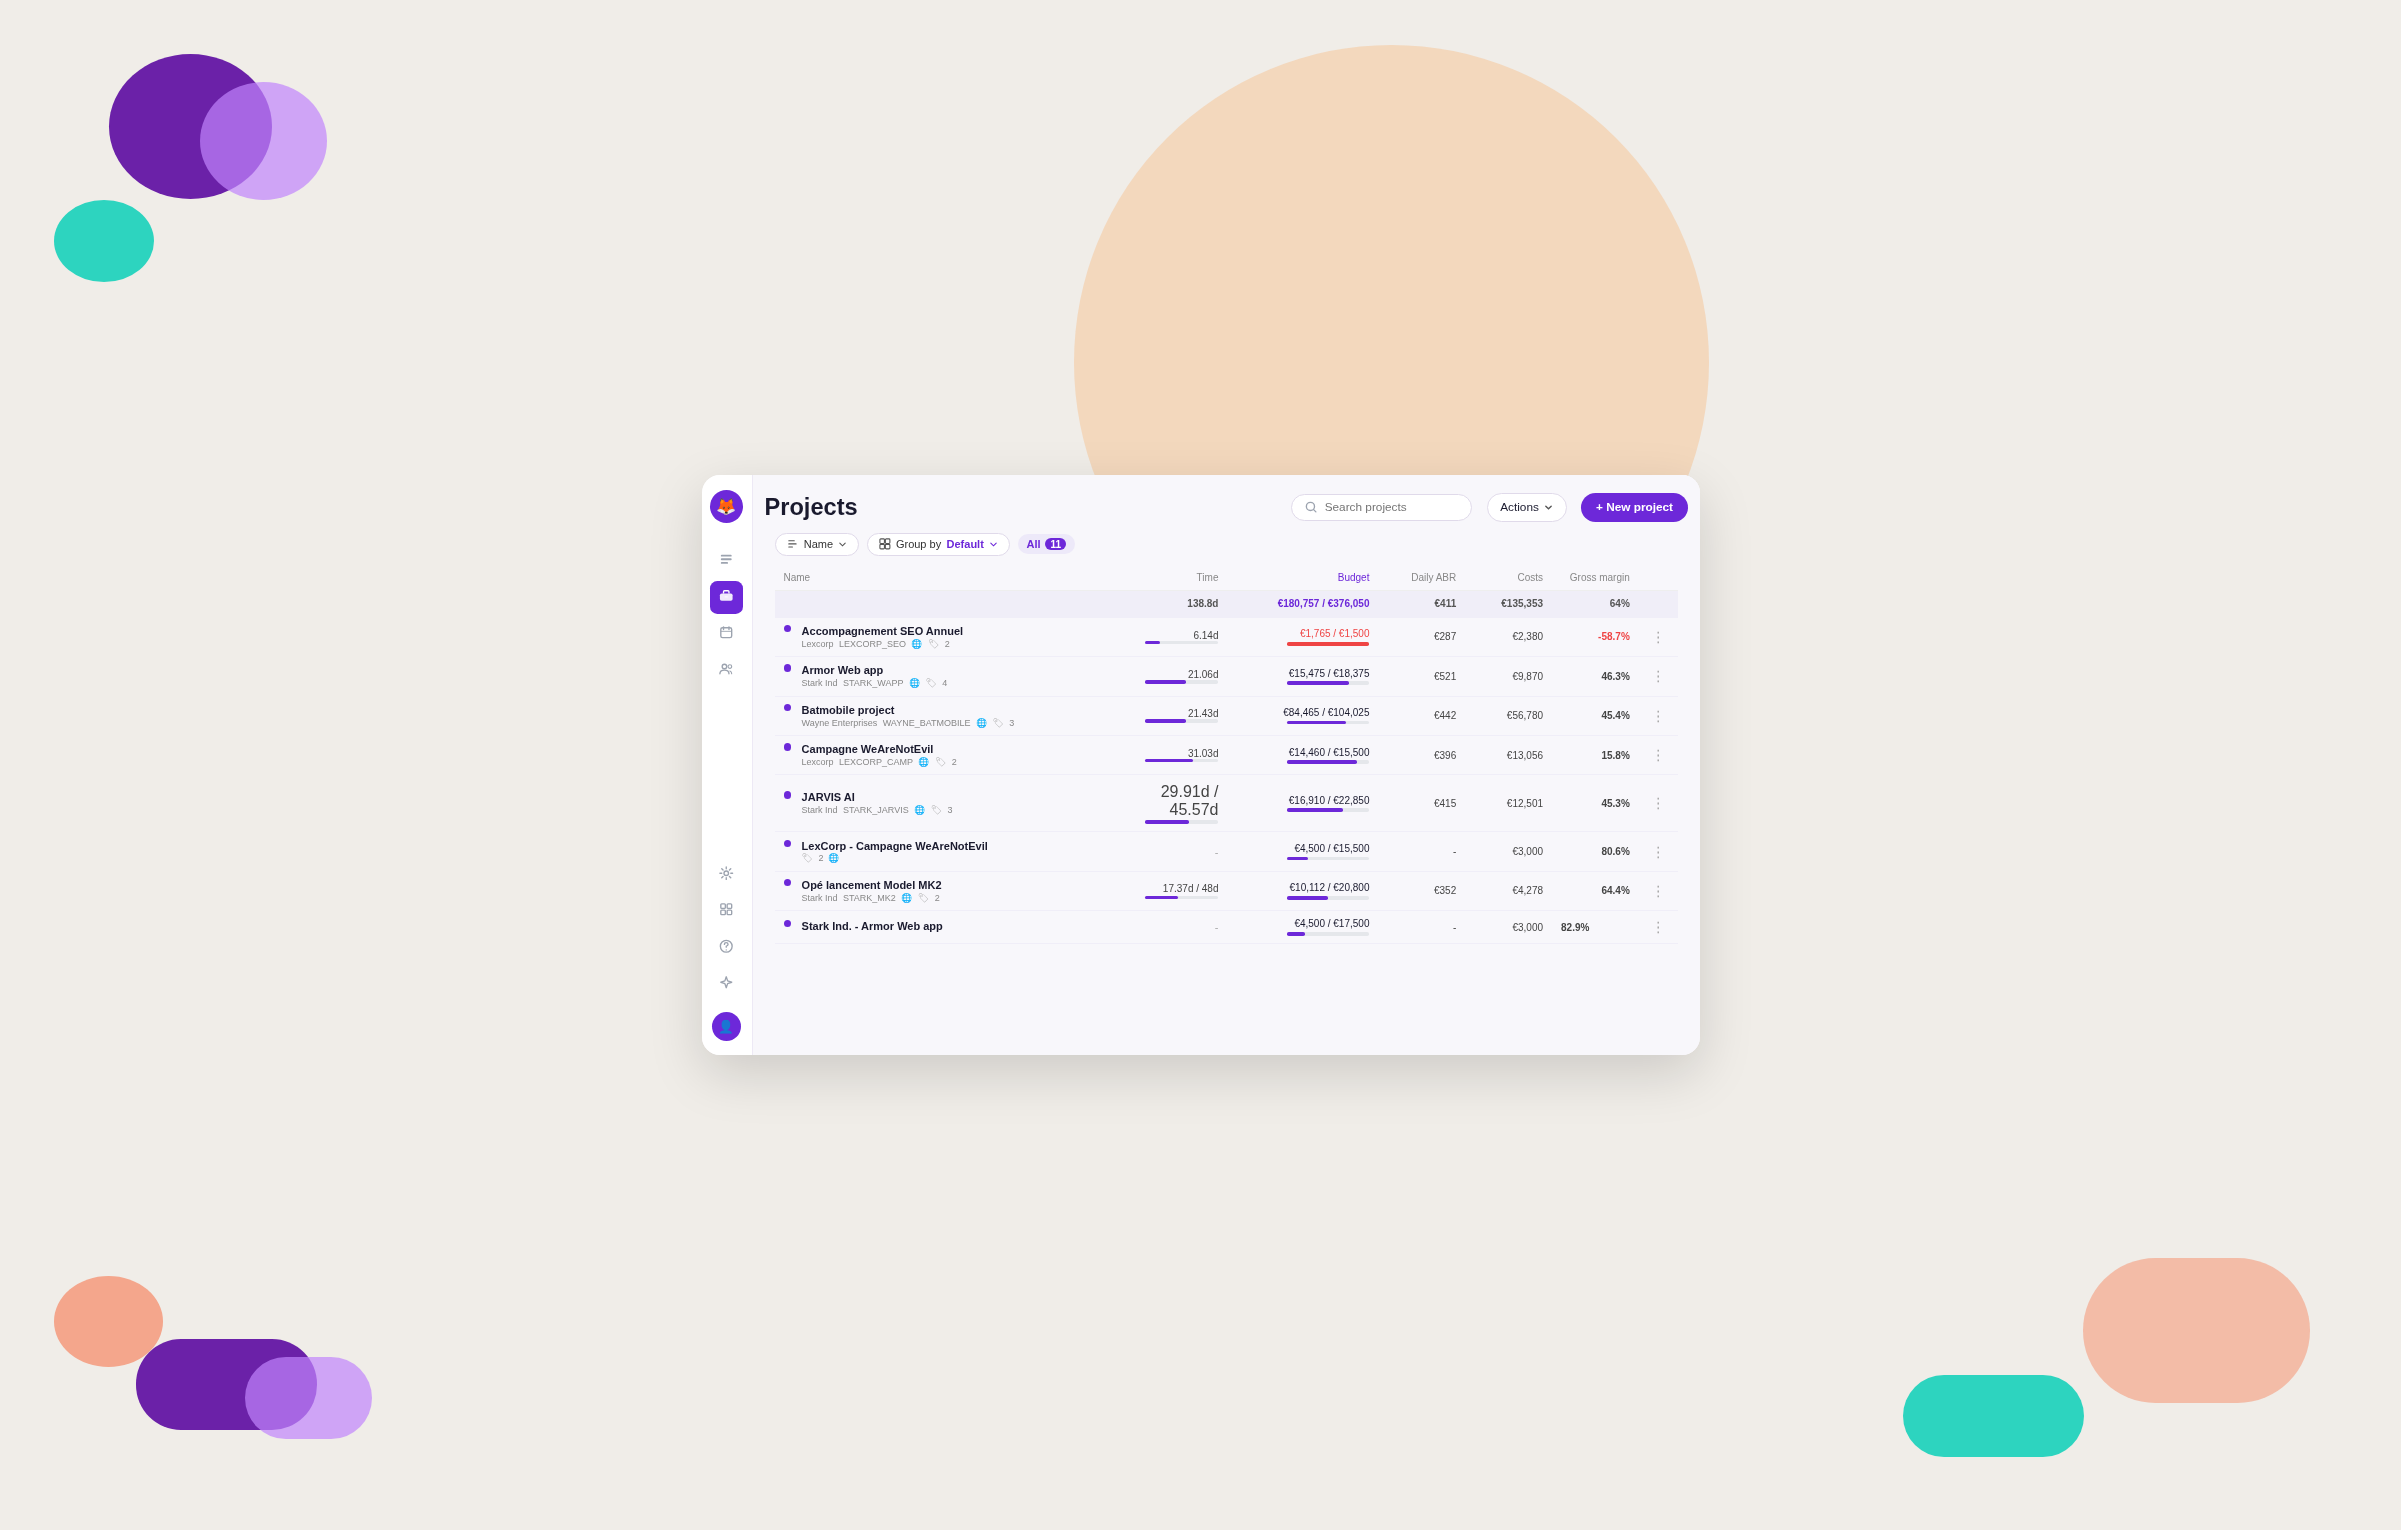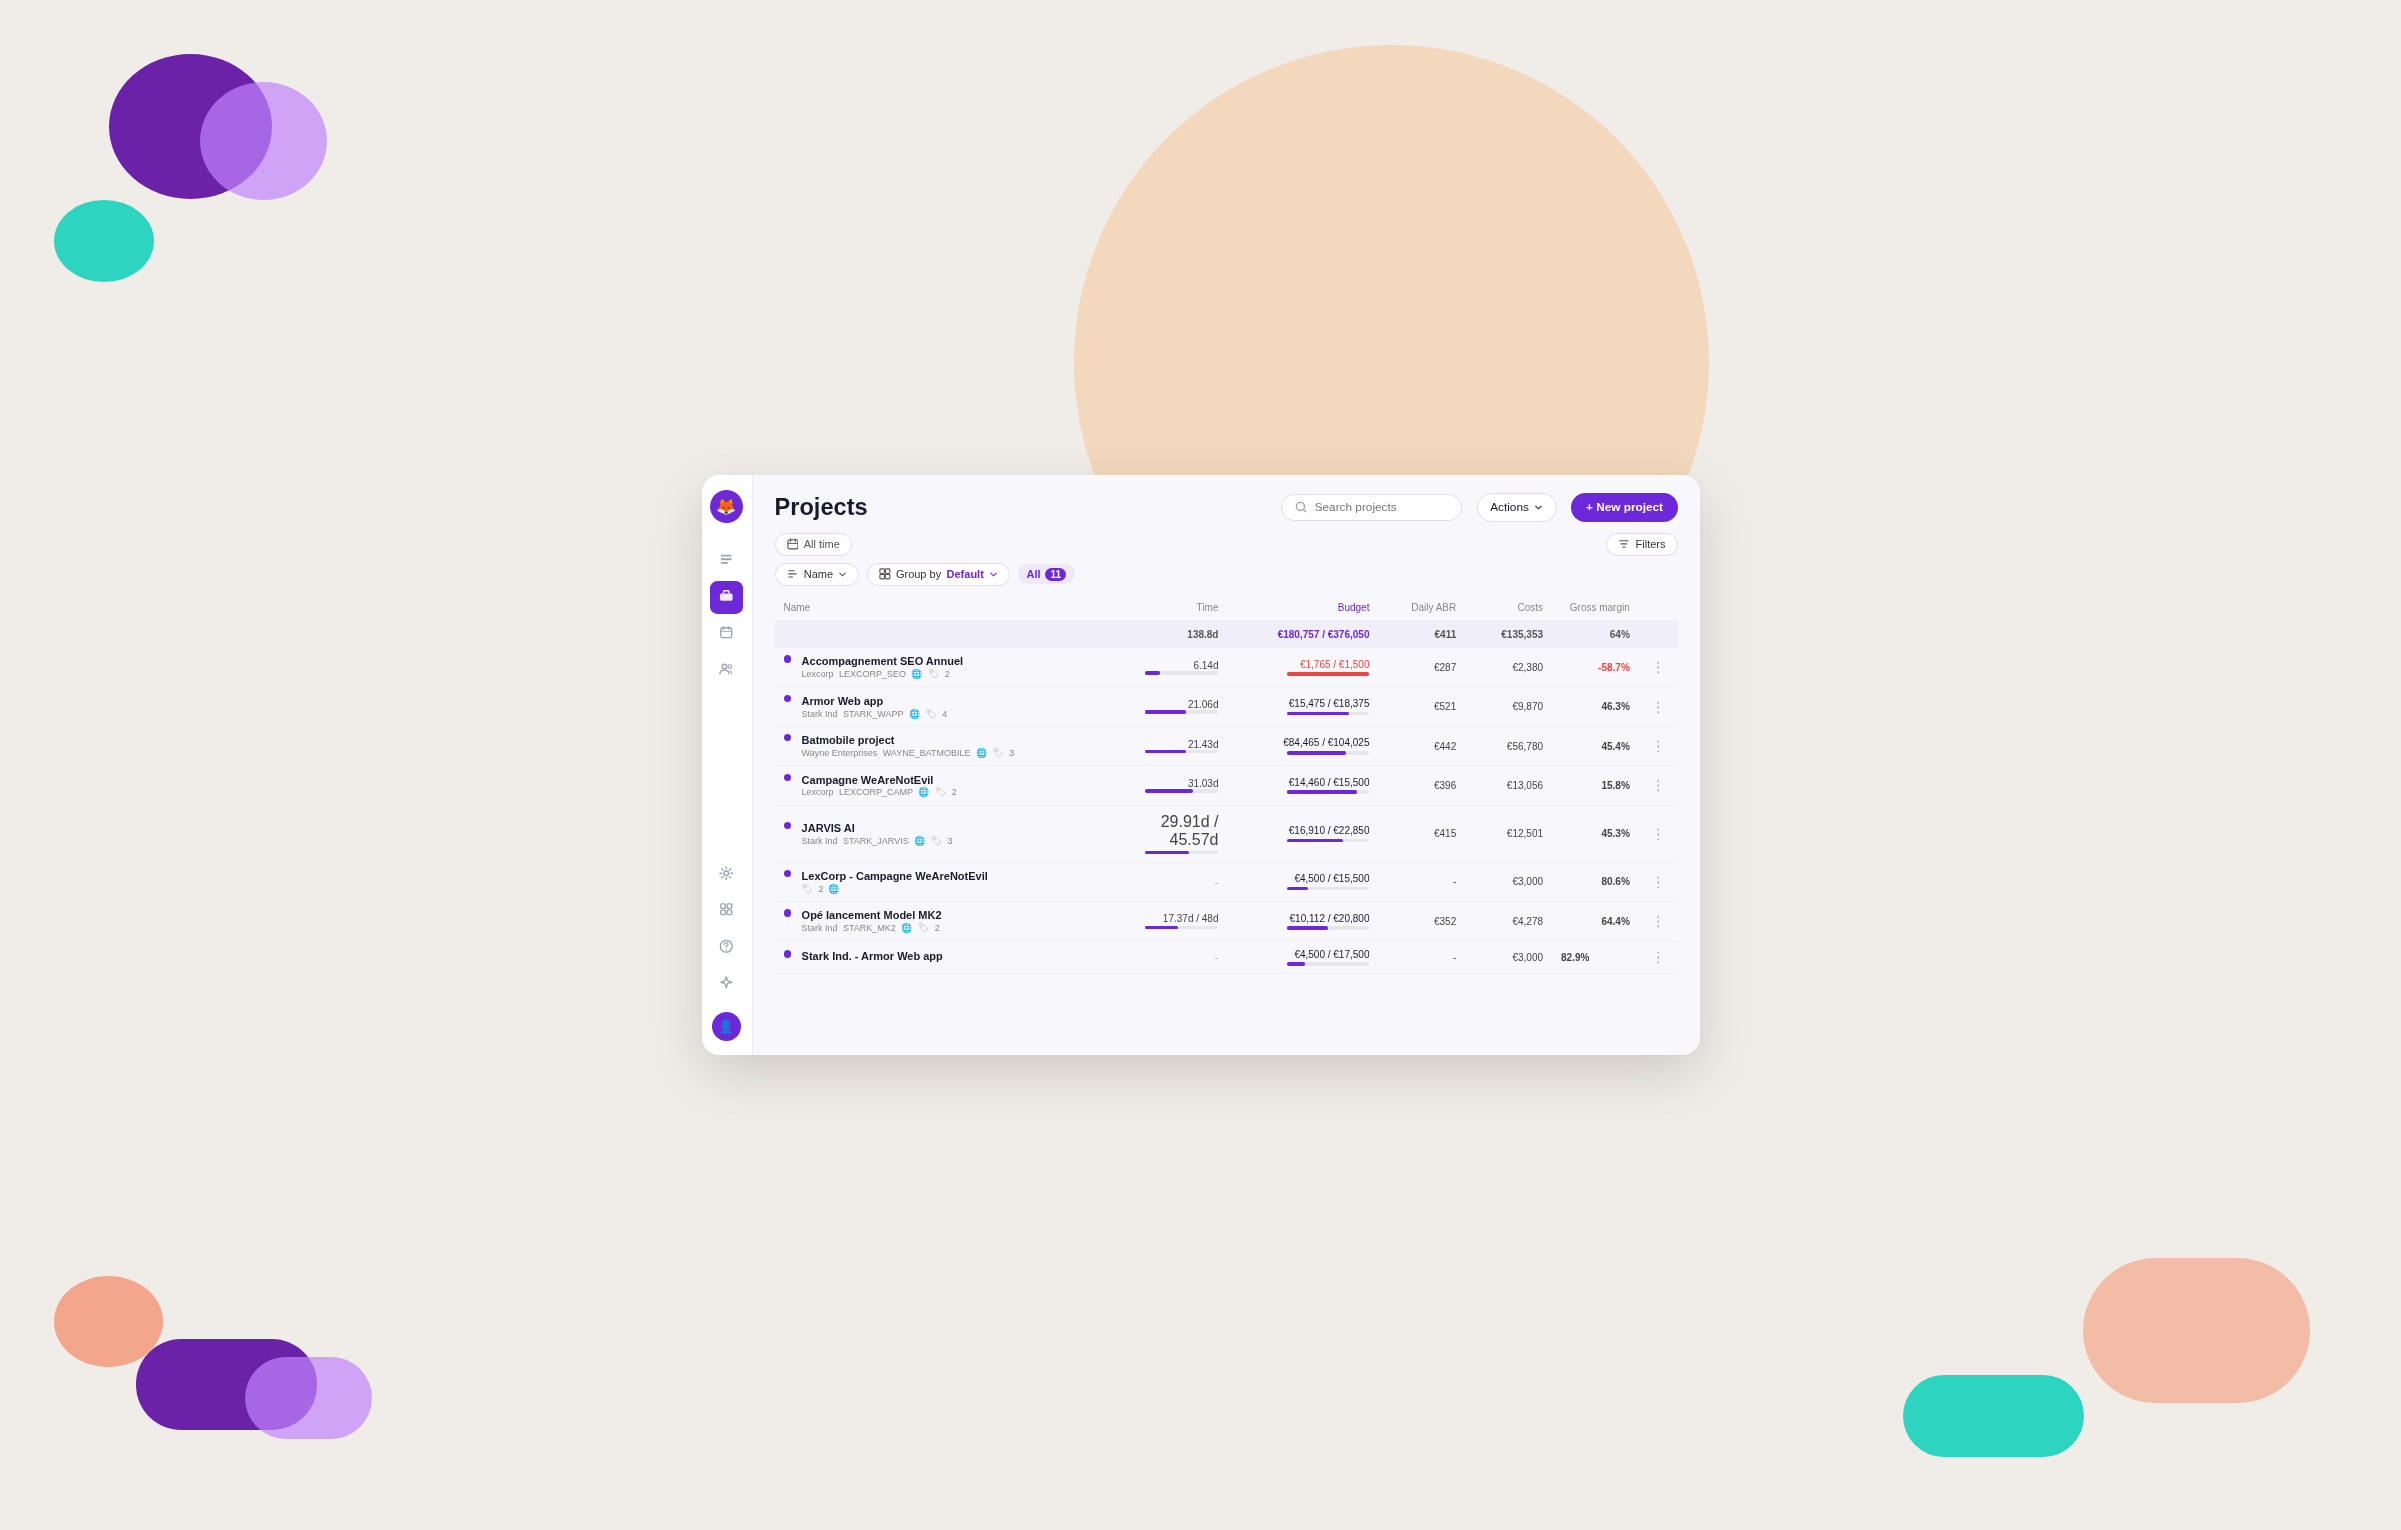--- a/index.html
+++ b/index.html
@@ -134,21 +134,21 @@
       display: flex;
       flex-direction: column;
       background: #f8f7fb;
       overflow: hidden;
     }
 
     
     .header {
       display: flex;
       align-items: center;
-      padding: 18px 22px 11px;
+      padding: 18px 12px 11px;
       background: #f8f7fb;
       gap: 14.5px;
     }
     .header-title {
       font-size: 23.6px;
       font-weight: 700;
       color: #1a1a2e;
       flex: 1;
     }
     .search-box {
@@ -505,39 +505,20 @@
         <span>Actions</span>
         <svg width="9" height="9" viewBox="0 0 10 10" fill="none">
             <path d="M2 3.5L5 6.5L8 3.5" stroke="#555" stroke-width="1.5" stroke-linecap="round"></path>
           </svg>
       </button>
       <button class="btn-new-project">
         <span>+ New project</span>
       </button>
     </div>
 
-    <div style="display:flex;align-items:center;justify-content:space-between;padding:0 22px 7.3px;">
-      <button class="btn-filter">
-        <svg width="11.8" height="11.8" viewBox="0 0 13 13" fill="none">
-            <rect x="1" y="2" width="11" height="10" rx="2" stroke="#555" stroke-width="1.2"></rect>
-            <line x1="4" y1="1" x2="4" y2="4" stroke="#555" stroke-width="1.2" stroke-linecap="round"></line>
-            <line x1="9" y1="1" x2="9" y2="4" stroke="#555" stroke-width="1.2" stroke-linecap="round"></line>
-            <line x1="1" y1="6" x2="12" y2="6" stroke="#555" stroke-width="1"></line>
-          </svg>
-        <span>All time</span>
-      </button>
-      <button class="filters-right">
-        <svg width="11.8" height="11.8" viewBox="0 0 13 13" fill="none">
-            <line x1="2" y1="3" x2="11" y2="3" stroke="#555" stroke-width="1.2" stroke-linecap="round"></line>
-            <line x1="3.5" y1="6.5" x2="9.5" y2="6.5" stroke="#555" stroke-width="1.2" stroke-linecap="round"></line>
-            <line x1="5" y1="10" x2="8" y2="10" stroke="#555" stroke-width="1.2" stroke-linecap="round"></line>
-          </svg>
-        <span>Filters</span>
-      </button>
-    </div>
 
     <div class="filters-row">
       <div class="filters-left">
         <button class="btn-sort">
           <svg width="11.8" height="11.8" viewBox="0 0 13 13" fill="none">
               <line x1="2" y1="3" x2="8" y2="3" stroke="#555" stroke-width="1.2" stroke-linecap="round"></line>
               <line x1="2" y1="6.5" x2="10" y2="6.5" stroke="#555" stroke-width="1.2" stroke-linecap="round"></line>
               <line x1="2" y1="10" x2="6" y2="10" stroke="#555" stroke-width="1.2" stroke-linecap="round"></line>
             </svg>
           <span>Name</span>

